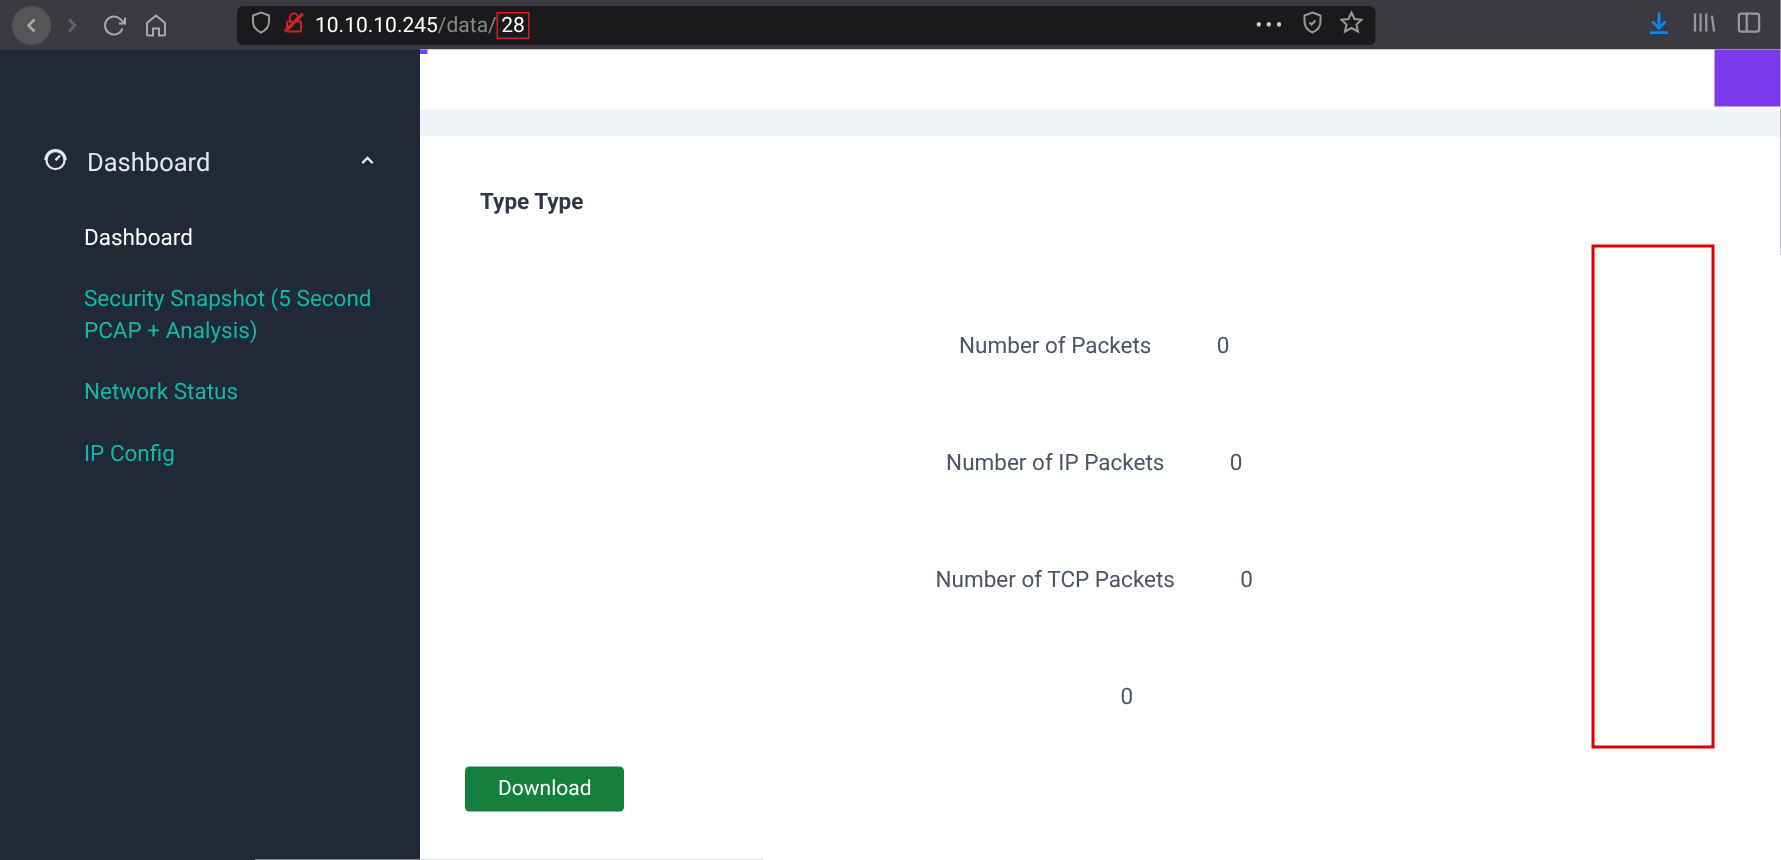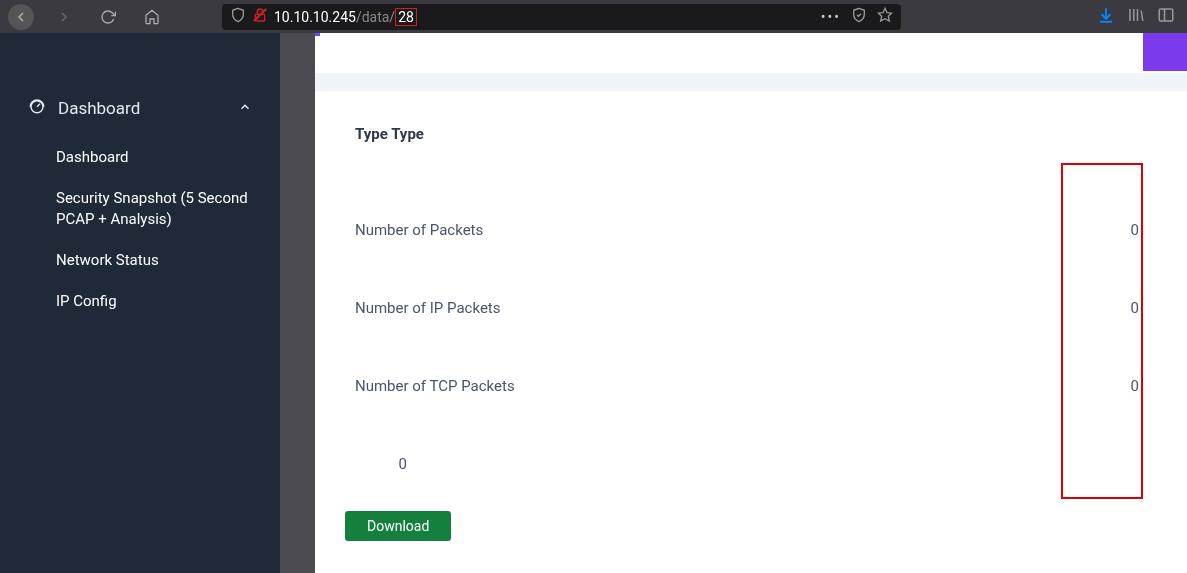--- a/index.html
+++ b/index.html
@@ -15,21 +15,21 @@
       background: #4a4a50;
     }
     
     
     .browser-toolbar {
       height: 33px;
       background: #3a3a40;
       display: flex;
       align-items: center;
       padding: 0 8px;
-      gap: 16px;
+      gap: 0;
     }
     .nav-btn {
       width: 28px;
       height: 28px;
       display: flex;
       align-items: center;
       justify-content: center;
       color: #aaa;
       border-radius: 4px;
       cursor: pointer;
@@ -84,21 +84,20 @@
       gap: 12px;
       color: #999;
       padding-right: 4px;
     }
     .dl-arrow { color: #0a84ff; }
 
     
     .page {
       display: flex;
       height: calc(100% - 33px);
-      gap: 35px;
     }
     .sidebar {
       width: 280px;
       background: #1f2937;
       color: #cbd5e0;
       padding-top: 50px;
     }
     .sidebar-header {
       display: flex;
       align-items: center;
@@ -114,21 +113,21 @@
       gap: 12px;
     }
     .sidebar-header svg { width: 18px; height: 18px; }
     .chevron svg { width: 14px; height: 14px; }
     .sidebar-items {
       padding: 4px 0;
     }
     .sidebar-item {
       padding: 10px 28px 10px 56px;
       font-size: 15px;
-      color: #ffffff;
+      color: #14b8a6;
       cursor: pointer;
       line-height: 1.4;
     }
     .sidebar-item.active {
       color: #fff;
     }
 
     
     .content {
       flex: 1;
@@ -165,21 +164,21 @@
       font-size: 15px;
       font-weight: 700;
       color: #2d3748;
       margin-bottom: 48px;
     }
     .data-rows {
       position: relative;
     }
     .data-row {
       display: flex;
-      justify-content: space-between;
+      justify-content: center;
       align-items: center;
       padding: 30px 0;
       color: #4a5568;
       font-size: 15px;
     }
     .data-value {
       padding-right: 8px;
       min-width: 60px;
       text-align: right;
     }

